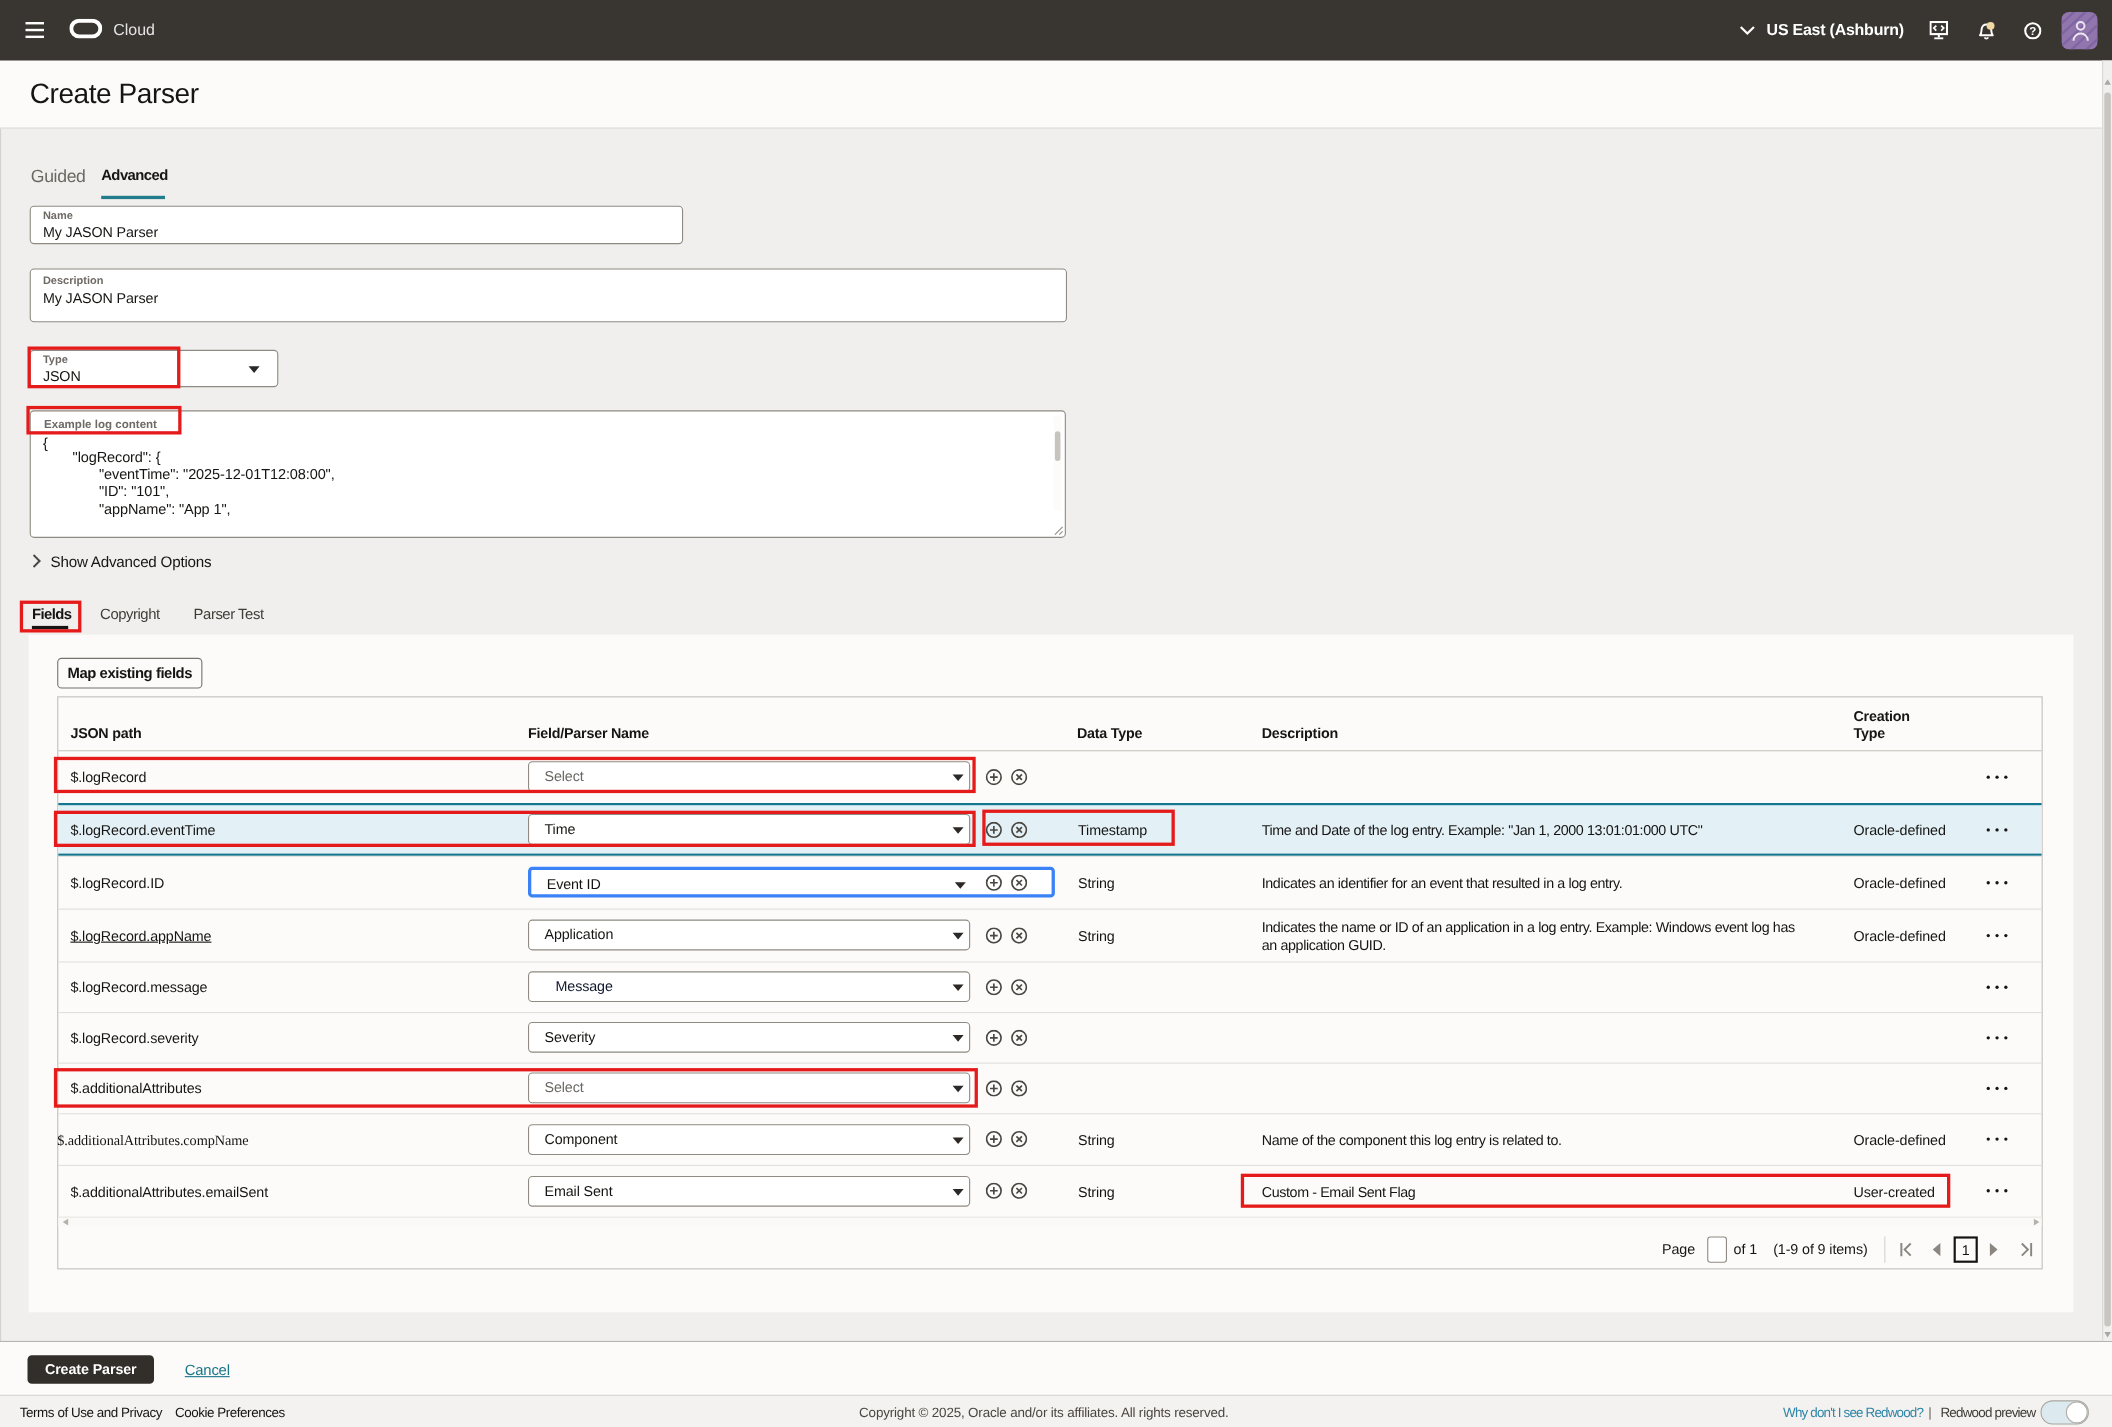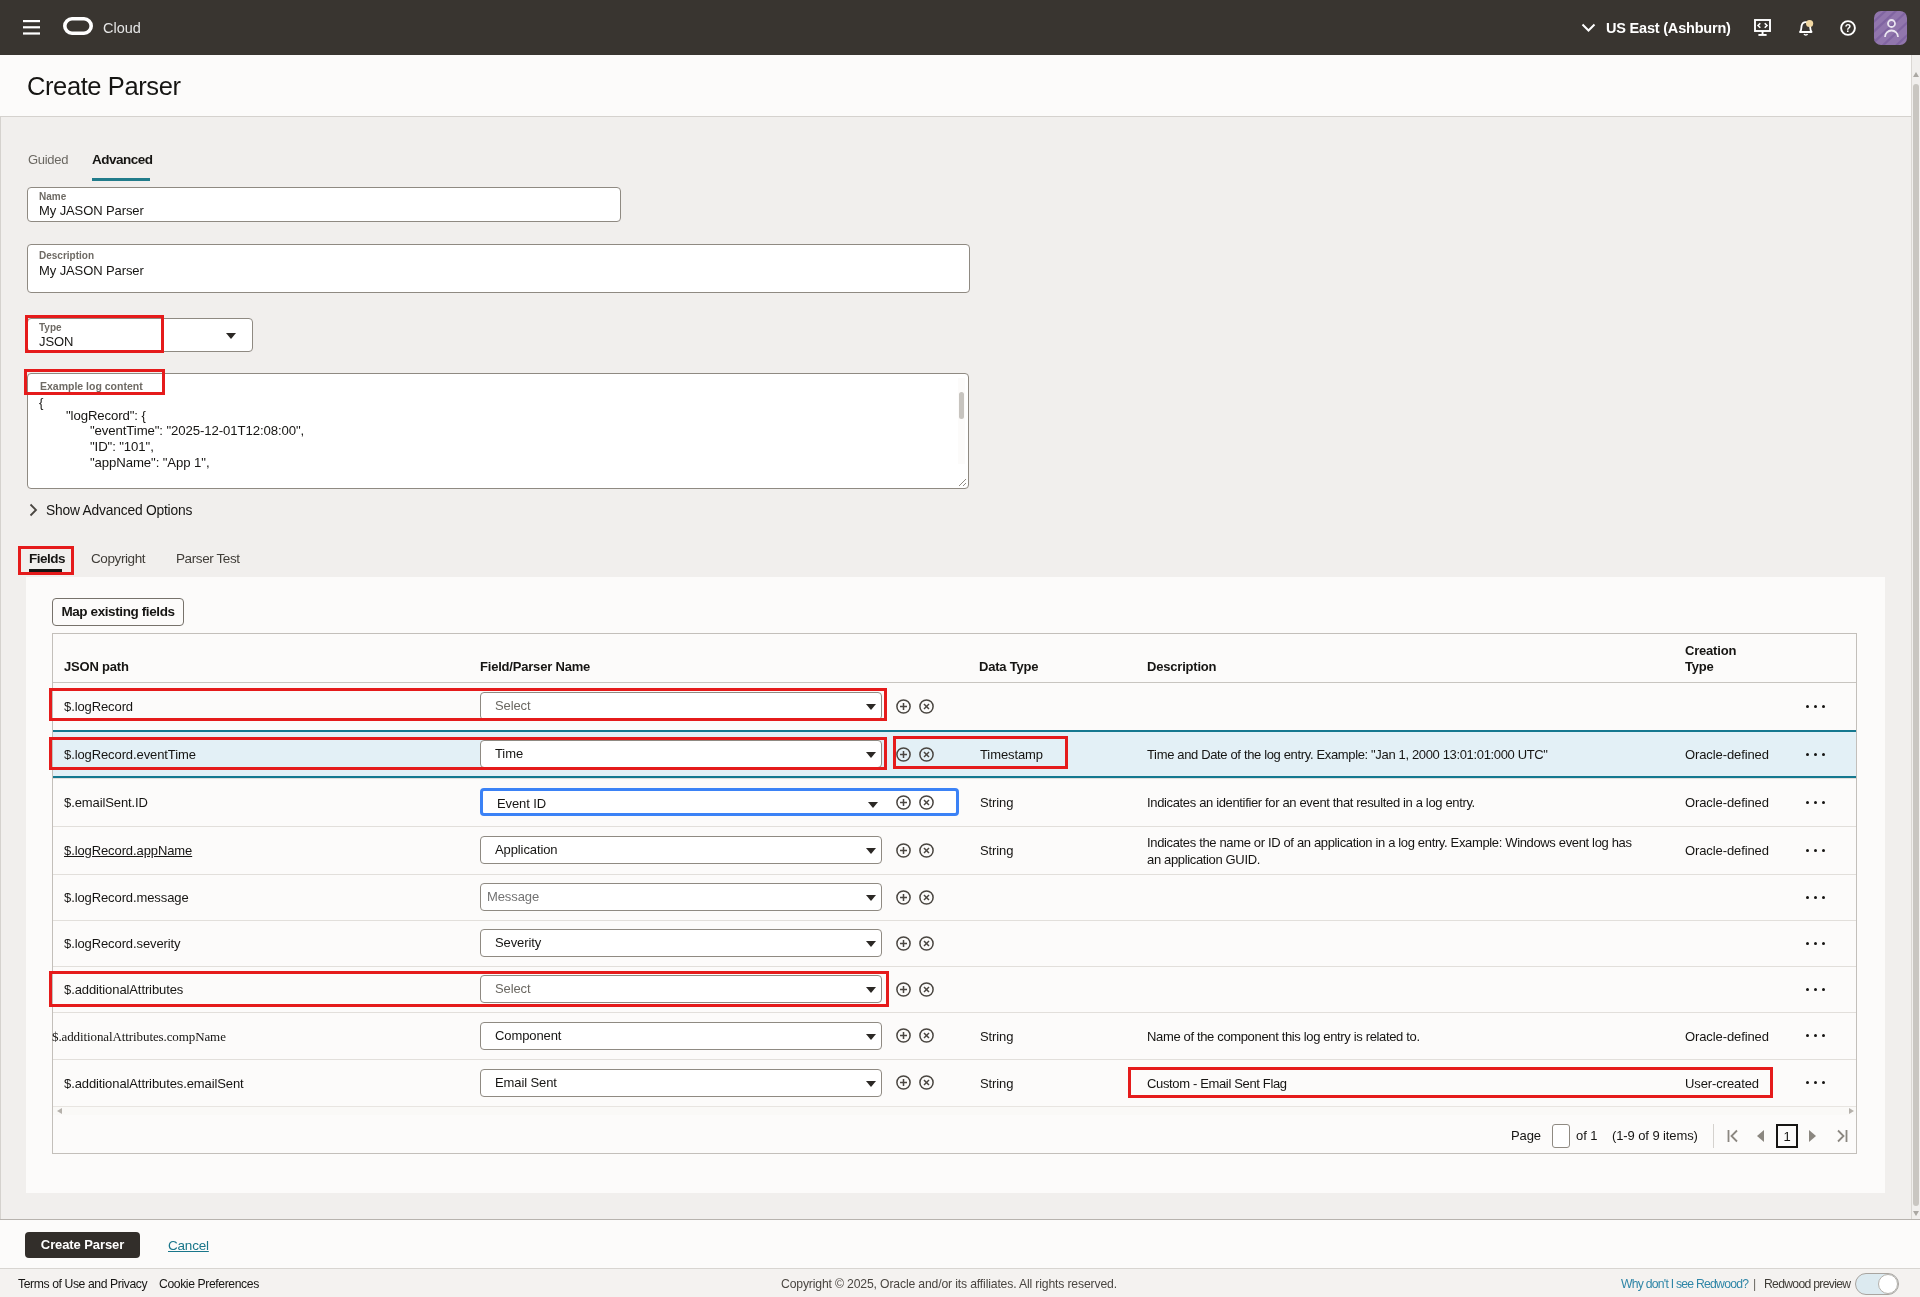--- a/index.html
+++ b/index.html
@@ -70,21 +70,21 @@
       <circle cx="17.5" cy="12.5" r="3.5" fill="none" stroke="#eae5f0" stroke-width="1.8"></circle>
       <path d="M11 26 A6.5 6.5 0 0 1 24 26" fill="none" stroke="#eae5f0" stroke-width="1.8"></path>
     </svg>
   </div>
 
   <div class="abs ink" style="left:27px;top:72px;font-size:25.5px;letter-spacing:-0.4px;">Create Parser</div>
   <div class="abs" style="left:0;top:116px;width:1920px;height:1px;background:#d5d2ce;"></div>
 
   <div class="abs" style="left:0;top:117px;width:1911px;height:1103px;background:#f1efed;border-left:1px solid #d5d2ce;"></div>
 
-  <div class="abs" style="left:28px;top:152px;font-size:13px;color:#6b6862;letter-spacing:-0.3px;">Guided</div>
+  <div class="abs" style="left:28px;top:152px;font-size:16px;color:#6b6862;letter-spacing:-0.3px;">Guided</div>
   <div class="abs ink" style="left:92px;top:152px;font-size:13.5px;font-weight:bold;letter-spacing:-0.5px;">Advanced</div>
   <div class="abs" style="left:92px;top:178px;width:58px;height:3px;background:#227c8b;"></div>
 
   <div class="abs" style="left:27px;top:187px;width:594px;height:35px;background:#fff;border:1px solid #8f8a82;border-radius:4px;">
     <div class="abs" style="left:11px;top:3px;font-size:10px;font-weight:bold;color:#6e6a64;letter-spacing:0px;">Name</div>
     <div class="abs ink" style="left:11px;top:15px;font-size:13px;letter-spacing:-0.1px;">My JASON Parser</div>
   </div>
 
   <div class="abs" style="left:27px;top:244px;width:943px;height:49px;background:#fff;border:1px solid #8f8a82;border-radius:4px;">
     <div class="abs" style="left:11px;top:5px;font-size:10px;font-weight:bold;color:#6e6a64;letter-spacing:0px;">Description</div>
@@ -181,21 +181,21 @@
       <div class="abs ink" style="left:1147px;top:747px;font-size:13px;letter-spacing:-0.35px;">Time and Date of the log entry. Example: "Jan 1, 2000 13:01:01:000 UTC"</div>
       <div class="abs ink" style="left:1685px;top:747px;font-size:13px;letter-spacing:-0.1px;">Oracle-defined</div>
       <div class="abs" style="left:1806px;top:752.5px;width:24px;height:3px;">
         <div class="abs" style="left:0;width:3.4px;height:3.4px;border-radius:50%;background:#161513;"></div>
         <div class="abs" style="left:8px;width:3.4px;height:3.4px;border-radius:50%;background:#161513;"></div>
         <div class="abs" style="left:16px;width:3.4px;height:3.4px;border-radius:50%;background:#161513;"></div>
       </div>
       <div class="redbox" style="left:49px;top:737px;width:838px;height:33px;"></div>
       <div class="redbox" style="left:893px;top:736px;width:175px;height:33px;"></div>
       <div class="abs" style="left:53px;top:778px;width:1803px;height:1px;background:#e2dfdb;"></div>
-      <div class="abs ink" style="left:64px;top:795px;font-size:13px;letter-spacing:-0.1px;">$.emailSent.ID</div>
+      <div class="abs ink" style="left:64px;top:795px;font-size:13px;letter-spacing:-0.1px;">$.logRecord.ID</div>
       <div class="abs" style="left:480px;top:788px;width:479px;height:28px;background:#fff;border:3px solid #3b82f6;border-radius:4px;">
         <div class="abs" style="left:14px;top:5px;font-size:13px;letter-spacing:-0.1px;color:#161513;">Event ID</div>
         <div class="abs" style="left:385px;top:11px;width:0;height:0;border-left:5.5px solid transparent;border-right:5.5px solid transparent;border-top:6px solid #2b2825;"></div>
       </div>
       <svg class="abs" style="left:896px;top:794.5px;" width="15" height="15" viewBox="0 0 15 15">
         <circle cx="7.5" cy="7.5" r="6.6" fill="none" stroke="#4a4641" stroke-width="1.5"></circle>
         <line x1="7.5" y1="4" x2="7.5" y2="11" stroke="#4a4641" stroke-width="1.5"></line>
         <line x1="4" y1="7.5" x2="11" y2="7.5" stroke="#4a4641" stroke-width="1.5"></line>
       </svg>
       <svg class="abs" style="left:919px;top:794.5px;" width="15" height="15" viewBox="0 0 15 15">
@@ -231,21 +231,21 @@
       <div class="abs ink" style="left:1147px;top:835px;font-size:13px;letter-spacing:-0.35px;line-height:16.5px;">Indicates the name or ID of an application in a log entry. Example: Windows event log has<br>an application GUID.</div>
       <div class="abs ink" style="left:1685px;top:843px;font-size:13px;letter-spacing:-0.1px;">Oracle-defined</div>
       <div class="abs" style="left:1806px;top:848.5px;width:24px;height:3px;">
         <div class="abs" style="left:0;width:3.4px;height:3.4px;border-radius:50%;background:#161513;"></div>
         <div class="abs" style="left:8px;width:3.4px;height:3.4px;border-radius:50%;background:#161513;"></div>
         <div class="abs" style="left:16px;width:3.4px;height:3.4px;border-radius:50%;background:#161513;"></div>
       </div>
       <div class="abs" style="left:53px;top:874px;width:1803px;height:1px;background:#e2dfdb;"></div>
       <div class="abs ink" style="left:64px;top:890px;font-size:13px;letter-spacing:-0.1px;">$.logRecord.message</div>
       <div class="abs" style="left:480px;top:883px;width:402px;height:28px;background:#fff;border:1px solid #8f8a82;border-radius:4px;">
-        <div class="abs" style="left:6px;top:5px;font-size:13px;letter-spacing:-0.1px;color:#737373;">Message</div>
+        <div class="abs" style="left:24px;top:5px;font-size:13px;letter-spacing:-0.1px;color:#0f172a;">Message</div>
         <div class="abs" style="left:385px;top:11px;width:0;height:0;border-left:5.5px solid transparent;border-right:5.5px solid transparent;border-top:6px solid #2b2825;"></div>
       </div>
       <svg class="abs" style="left:896px;top:889.5px;" width="15" height="15" viewBox="0 0 15 15">
         <circle cx="7.5" cy="7.5" r="6.6" fill="none" stroke="#4a4641" stroke-width="1.5"></circle>
         <line x1="7.5" y1="4" x2="7.5" y2="11" stroke="#4a4641" stroke-width="1.5"></line>
         <line x1="4" y1="7.5" x2="11" y2="7.5" stroke="#4a4641" stroke-width="1.5"></line>
       </svg>
       <svg class="abs" style="left:919px;top:889.5px;" width="15" height="15" viewBox="0 0 15 15">
         <circle cx="7.5" cy="7.5" r="6.6" fill="none" stroke="#4a4641" stroke-width="1.5"></circle>
         <line x1="5" y1="5" x2="10" y2="10" stroke="#4a4641" stroke-width="1.5"></line>

